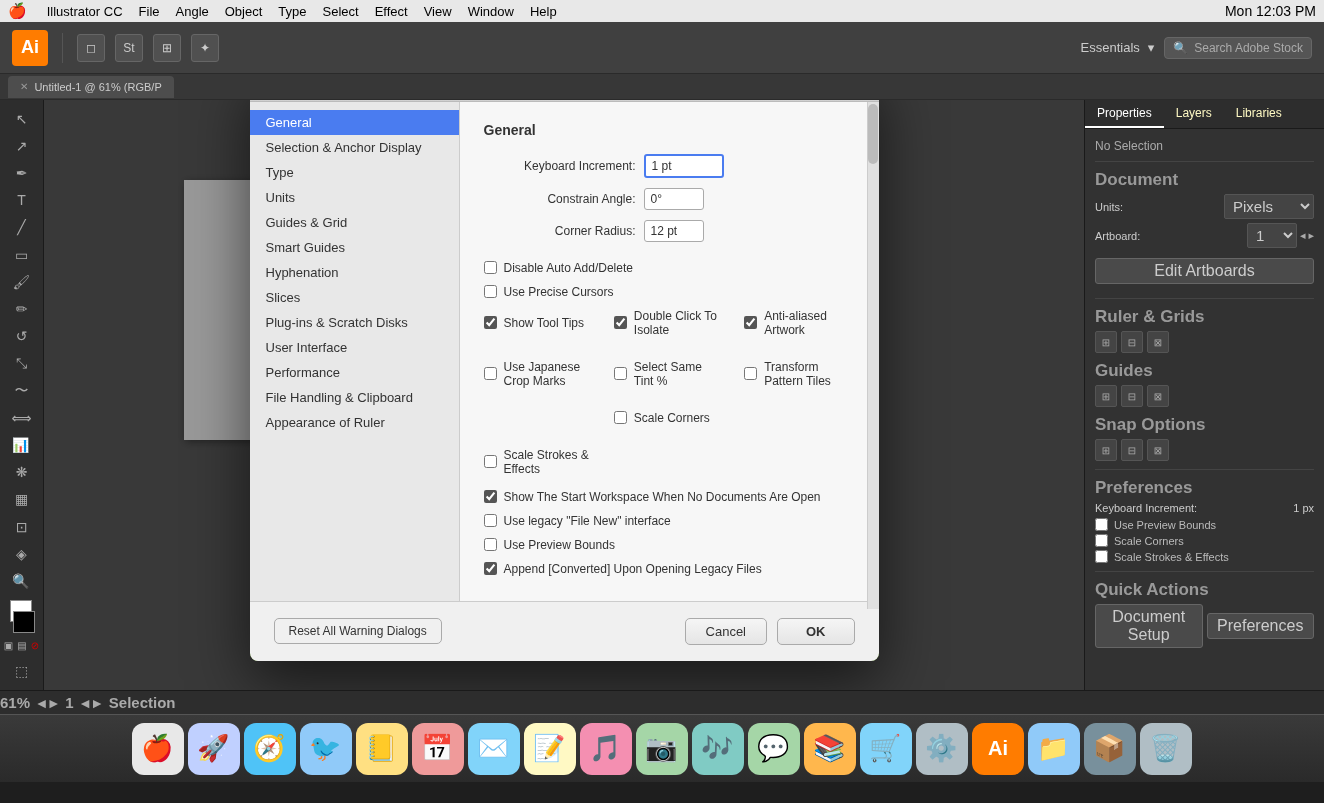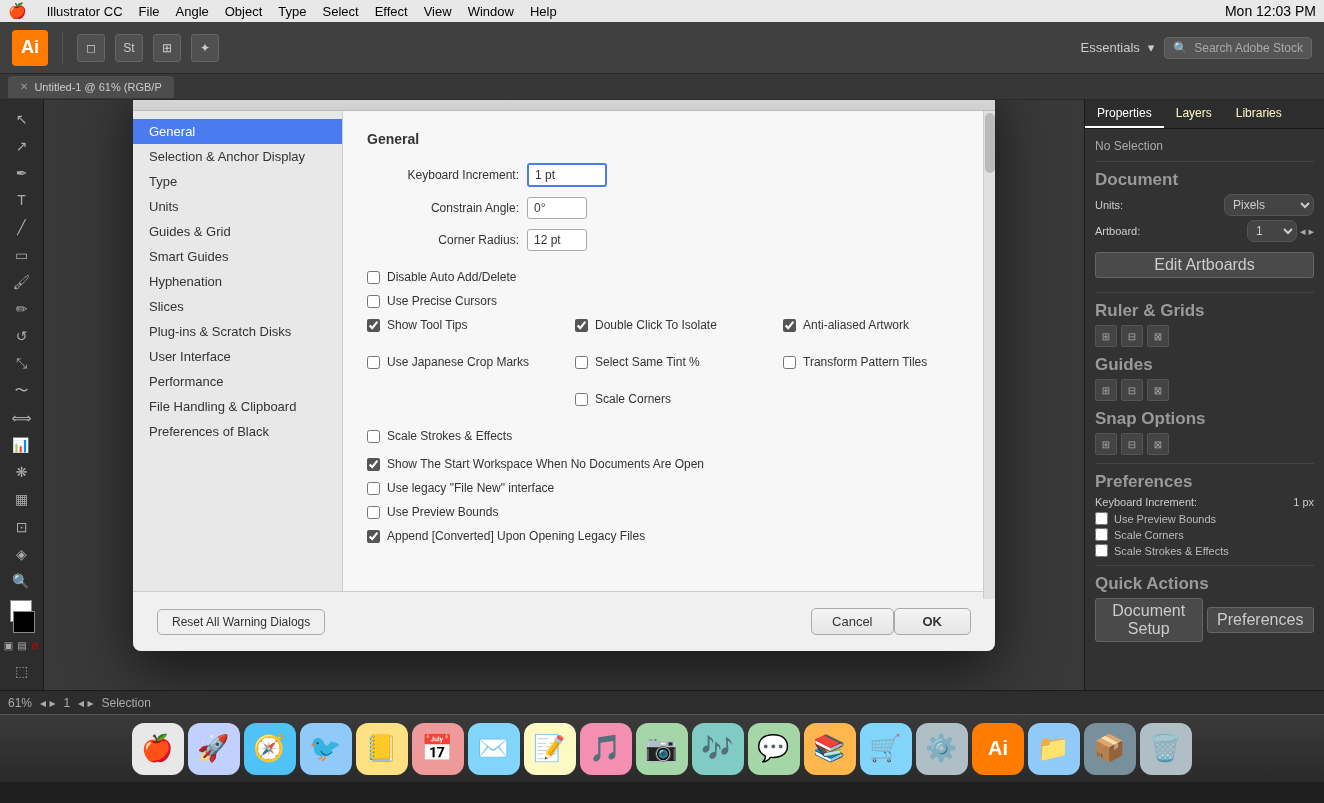--- a/index.html
+++ b/index.html
@@ -202,23 +202,23 @@
       display: flex;
       align-items: center;
       justify-content: space-between;
       margin: 4px 0;
       font-size: 11px;
     }
     .panel-select {
       background: #444;
       border: 1px solid #555;
       color: #ccc;
-      font-size: 12px;
+      font-size: 15px;
       padding: 2px 4px;
-      border-radius: 7px;
+      border-radius: 2px;
       width: 90px;
     }
     .panel-btn {
       background: #4a4a4a;
       border: 1px solid #666;
       color: #ccc;
       font-size: 16px;
       padding: 3px 8px;
       border-radius: 3px;
       cursor: pointer;
@@ -257,25 +257,26 @@
       color: #bbb;
     }
     .panel-checkbox-row input[type=checkbox] { accent-color: #666; }
 
     
     .status-bar {
       height: 24px;
       background: #2d2d2d;
       display: flex;
       align-items: center;
-      padding: 0 8px;
+      padding: 0 0;
       gap: 8px;
-      font-size: 12px;
+      font-size: 15px;
       color: #aaa;
       border-top: 1px solid #1a1a1a;
+      font-weight: bold;
     }
 
     
     .dock {
       height: 68px;
       background: linear-gradient(to bottom, #3a3a3a, #2a2a2a);
       display: flex;
       align-items: center;
       justify-content: center;
       gap: 4px;
@@ -298,21 +299,21 @@
     .dialog-overlay {
       position: absolute;
       inset: 0;
       background: rgba(0,0,0,0.4);
       display: flex;
       align-items: center;
       justify-content: center;
       z-index: 200;
     }
     .dialog {
-      width: 862px;
+      width: 629px;
       background: #4d7c0f;
       border-radius: 8px;
       box-shadow: 0 20px 60px rgba(0,0,0,0.6);
       overflow: hidden;
       position: relative;
       top: -30px;
     }
     .dialog-title-bar {
       background: linear-gradient(to bottom, #e0e0e0, #d0d0d0);
       height: 32px;
@@ -404,21 +405,21 @@
       height: 13px;
       accent-color: #555;
     }
     .dialog-footer {
       padding: 16px 24px;
       display: flex;
       align-items: center;
       justify-content: flex-end;
       background: #f0f0f0;
       border-top: 1px solid #ccc;
-      gap: 0;
+      gap: 10px;
     }
     .reset-btn {
       margin-right: auto;
       background: #f0f0f0;
       border: 1px solid #aaa;
       border-radius: 5px;
       padding: 5px 14px;
       font-size: 12px;
       color: #333;
       cursor: pointer;
@@ -579,21 +580,21 @@
             <div class="dialog-nav-item">Type</div>
             <div class="dialog-nav-item">Units</div>
             <div class="dialog-nav-item">Guides &amp; Grid</div>
             <div class="dialog-nav-item">Smart Guides</div>
             <div class="dialog-nav-item">Hyphenation</div>
             <div class="dialog-nav-item">Slices</div>
             <div class="dialog-nav-item">Plug-ins &amp; Scratch Disks</div>
             <div class="dialog-nav-item">User Interface</div>
             <div class="dialog-nav-item">Performance</div>
             <div class="dialog-nav-item">File Handling &amp; Clipboard</div>
-            <div class="dialog-nav-item">Preferences of Black</div>
+            <div class="dialog-nav-item">Appearance of Ruler</div>
           </div>
 
           <div class="dialog-main">
             <div class="dialog-section-title">General</div>
 
             <div class="form-row">
               <span class="form-label">Keyboard Increment:</span>
               <input class="form-input" type="text" value="1 pt" style="">
             </div>
             <div class="form-row">

